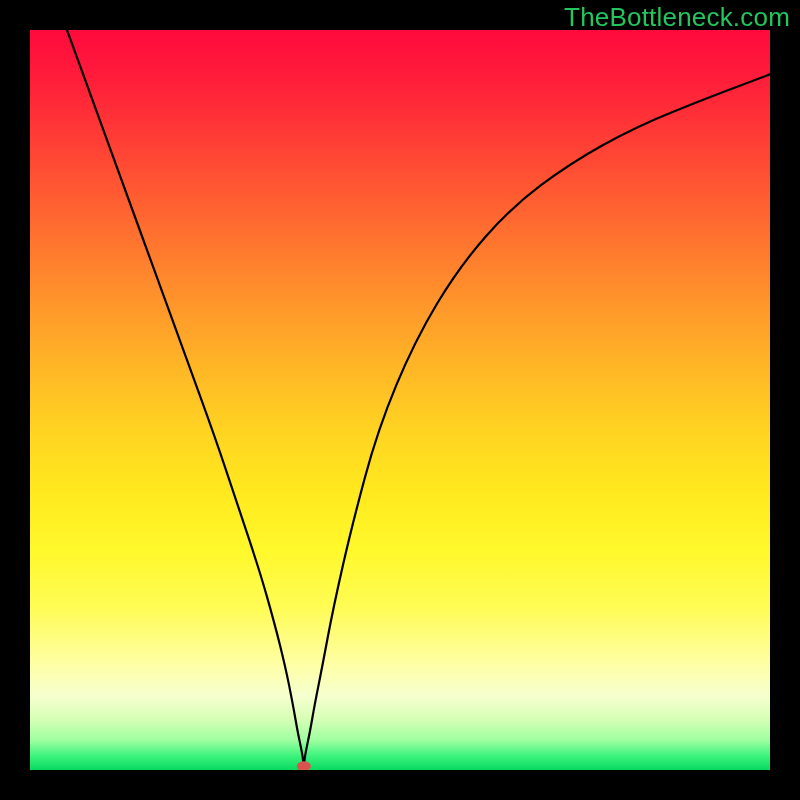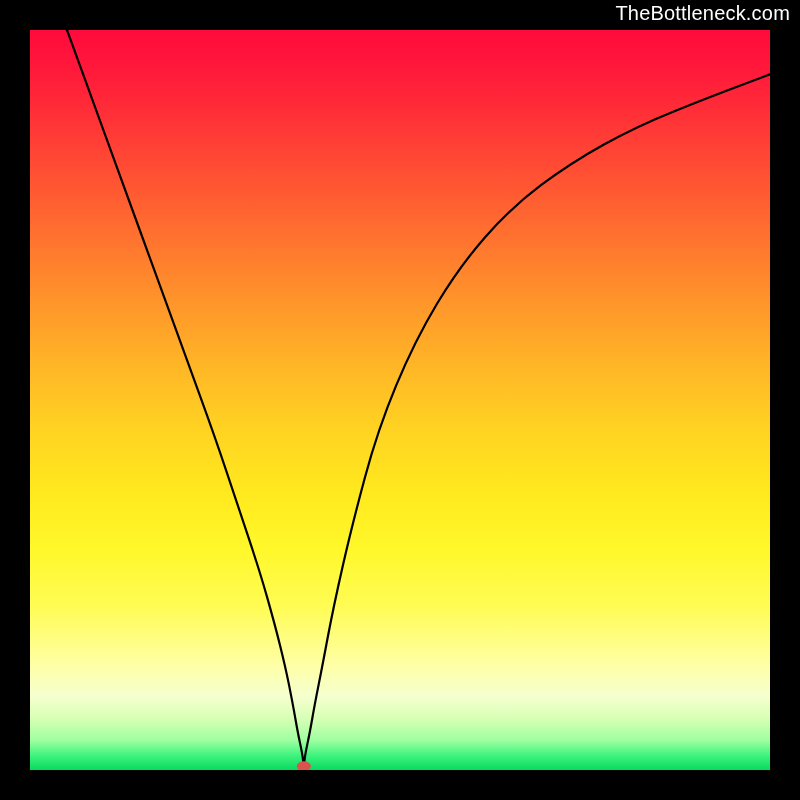--- a/index.html
+++ b/index.html
@@ -8,22 +8,22 @@
     height: 800px;
     background: #000;
     position: relative;
     font-family: Arial, Helvetica, sans-serif;
     overflow: hidden;
   }
   .watermark {
     position: absolute;
     top: 2px;
     right: 10px;
-    color: #ffffff;
-    font-size: 20px;
+    color: #22c55e;
+    font-size: 26px;
     font-weight: 500;
     z-index: 10;
     letter-spacing: 0.2px;
   }
   .plotbox {
     position: absolute;
     left: 30px;
     top: 30px;
     width: 740px;
     height: 740px;

